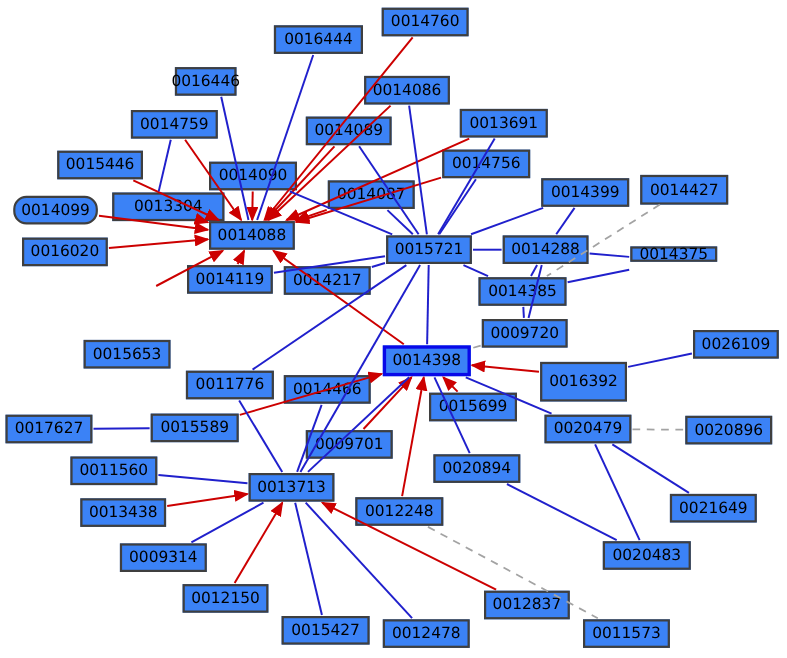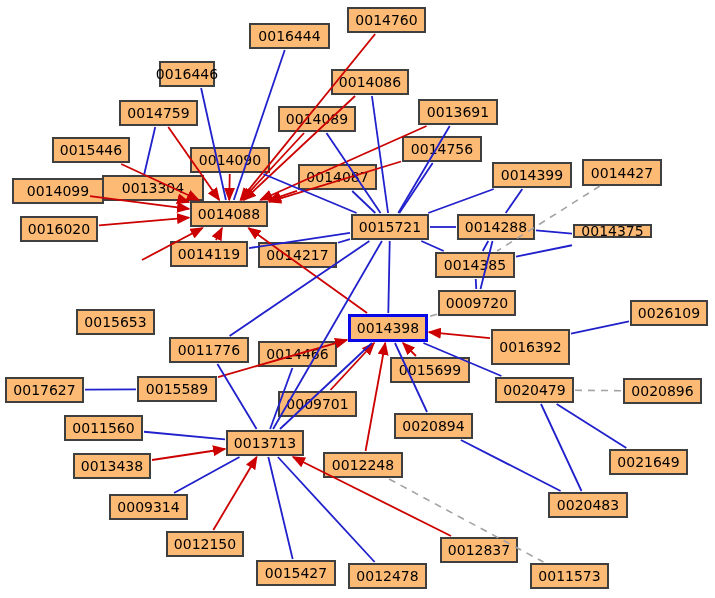--- a/index.html
+++ b/index.html
@@ -26,21 +26,21 @@
     position: absolute;
     left: 0;
     top: 0;
     width: 100%;
     height: 100%;
     z-index: 1;
   }
   .graph-node {
     position: absolute;
     box-sizing: border-box;
-    background: #fdba74;
+    background: #3b82f6;
     border: 2px solid #3f3f3f;
     display: flex;
     align-items: center;
     justify-content: center;
     font-size: 14px;
     color: #000000;
     cursor: pointer;
     white-space: nowrap;
   }
   .graph-node.selected {
@@ -59,21 +59,21 @@
       <div class="graph-node" style="left: 331px; top: 69px; width: 78px; height: 26px;">0014086</div>
       <div class="graph-node" style="left: 119px; top: 100px; width: 79px; height: 26px;">0014759</div>
       <div class="graph-node" style="left: 278px; top: 106px; width: 78px; height: 26px;">0014089</div>
       <div class="graph-node" style="left: 418px; top: 99px; width: 80px; height: 26px;">0013691</div>
       <div class="graph-node" style="left: 402px; top: 136px; width: 80px; height: 26px;">0014756</div>
       <div class="graph-node" style="left: 52px; top: 137px; width: 78px; height: 26px;">0015446</div>
       <div class="graph-node" style="left: 190px; top: 147px; width: 80px; height: 26px;">0014090</div>
       <div class="graph-node" style="left: 298px; top: 164px; width: 79px; height: 26px;">0014087</div>
       <div class="graph-node" style="left: 492px; top: 162px; width: 80px; height: 26px;">0014399</div>
       <div class="graph-node" style="left: 582px; top: 159px; width: 80px; height: 27px;">0014427</div>
-      <div class="graph-node" style="left: 12px; top: 178px; width: 92px; height: 26px;">0014099</div>
+      <div class="graph-node" style="left: 12px; top: 178px; width: 77px; height: 26px; border-radius: 12px;">0014099</div>
       <div class="graph-node" style="left: 102px; top: 175px; width: 102px; height: 26px;">0013304</div>
       <div class="graph-node" style="left: 20px; top: 216px; width: 78px; height: 26px;">0016020</div>
       <div class="graph-node" style="left: 190px; top: 201px; width: 78px; height: 26px;">0014088</div>
       <div class="graph-node" style="left: 351px; top: 214px; width: 78px; height: 26px;">0015721</div>
       <div class="graph-node" style="left: 457px; top: 214px; width: 78px; height: 26px;">0014288</div>
       <div class="graph-node" style="left: 573px; top: 224px; width: 79px; height: 14px;">0014375</div>
       <div class="graph-node" style="left: 170px; top: 241px; width: 78px; height: 26px;">0014119</div>
       <div class="graph-node" style="left: 258px; top: 242px; width: 79px; height: 26px;">0014217</div>
       <div class="graph-node" style="left: 76px; top: 261px; width: 79px; height: 26px; margin-top: 48px;">0015653</div>
       <div class="graph-node" style="left: 435px; top: 252px; width: 80px; height: 26px;">0014385</div>

